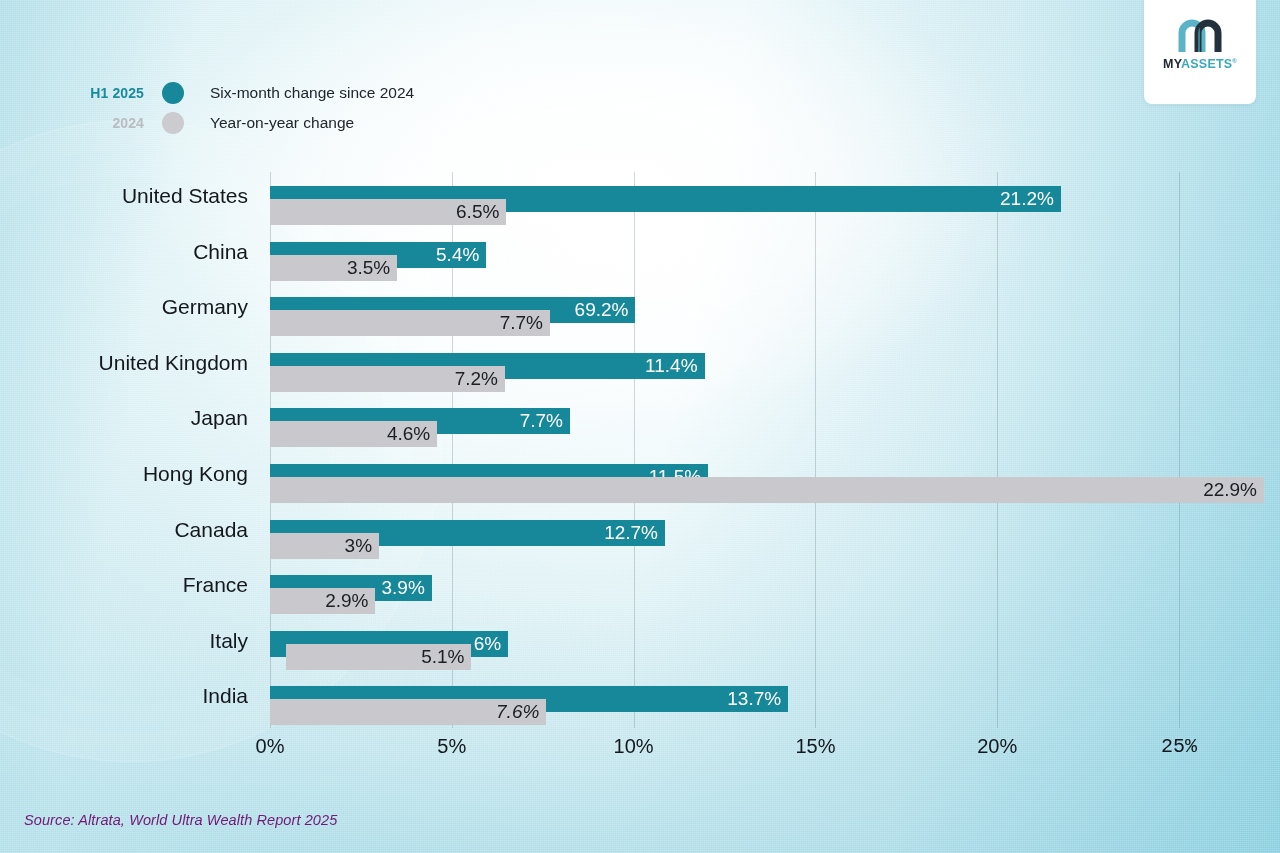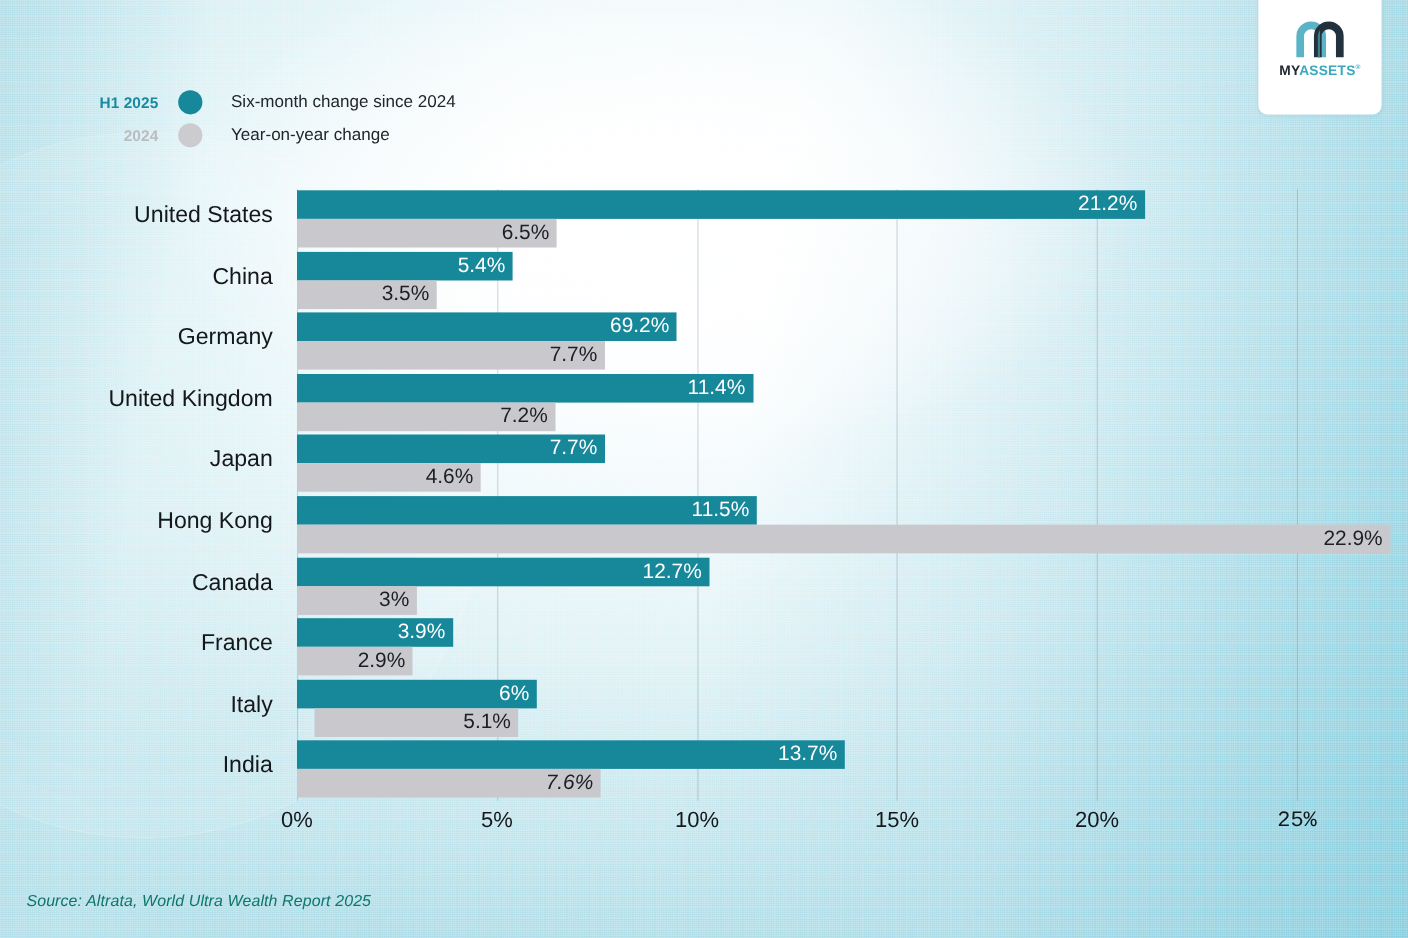--- a/index.html
+++ b/index.html
@@ -152,21 +152,21 @@
     right: 0;
     height: 55.6px;
   }
   .bar {
     position: absolute;
     height: 26px;
     display: flex;
     align-items: center;
     justify-content: flex-end;
   }
-  .bar.teal { top: 1px; background: #17889a; }
+  .bar.teal { top: 14px; background: #17889a; padding-left: 20px; }
   .bar.grey { top: 27px; background: #c8c8cd; }
   .bar-value {
     font-size: 19px;
     padding-right: 7px;
     white-space: nowrap;
   }
   .bar.teal .bar-value { color: #ffffff; }
   .bar.grey .bar-value { color: #1b1f24; }
 
   .cat-label {
@@ -196,21 +196,21 @@
     white-space: nowrap;
   }
 
   
   #source {
     position: absolute;
     left: 24px;
     top: 812px;
     font-size: 14.5px;
     font-style: italic;
-    color: #0f766e;
+    color: #701a75;
     letter-spacing: 0.1px;
   }
 </style>
 </head>
 <body>
 
 <div id="bg-base"></div>
 <div id="bg-sweep"></div>
 <div id="bg-glow"></div>
 <div id="bg-arcs"></div>

